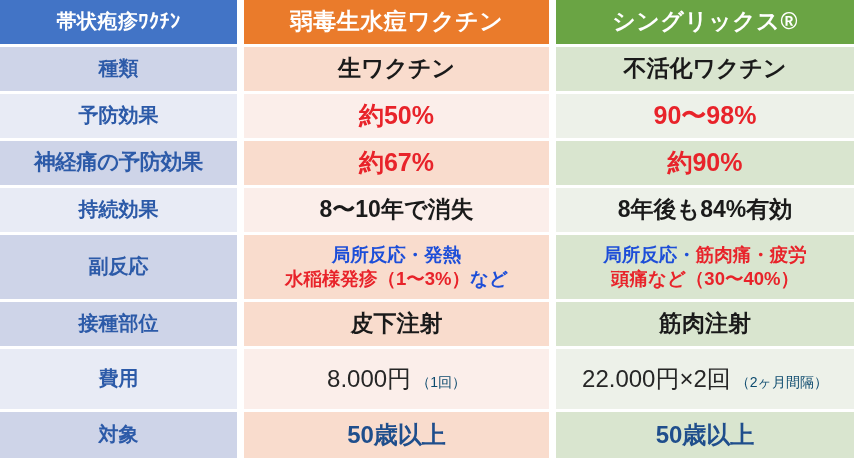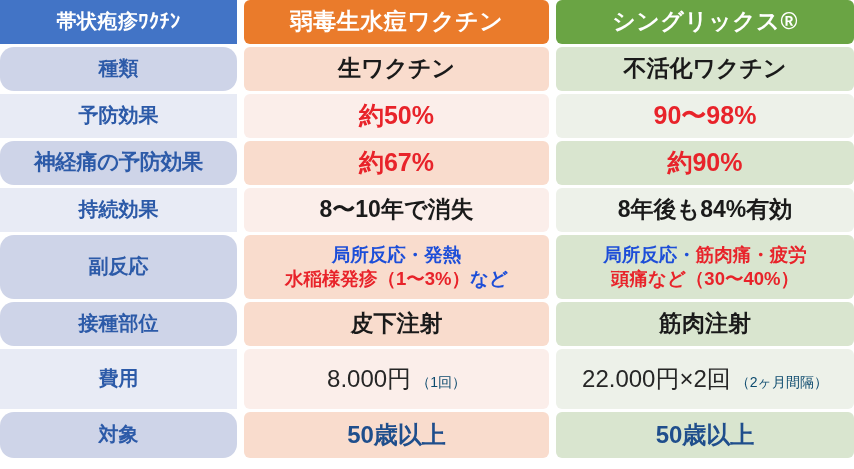--- a/index.html
+++ b/index.html
@@ -50,40 +50,39 @@
   .row-header { height: 44px; }
   .row-header .cell {
     color: #ffffff;
     font-weight: bold;
   }
   .hdr-blue   { background: #4274c6; font-size: 24px; letter-spacing: .5px; }
   .hdr-orange { background: #ea7b2b; font-size: 25px; letter-spacing: .5px; }
   .hdr-green  { background: #6aa444; font-size: 25px; letter-spacing: .5px; }
 
   
-  .tint-a .c-label { background: #ced4e8; border-radius: 14px; }
+  .tint-a .c-label { background: #ced4e8; }
   .tint-a .c-mid   { background: #f9dccd; }
   .tint-a .c-right { background: #d9e5cf; }
 
   .tint-b .c-label { background: #e8ebf5; }
   .tint-b .c-mid   { background: #fbeeea; }
   .tint-b .c-right { background: #edf1e9; }
 
   .c-label {
     color: #2c5aa8;
     font-weight: bold;
     font-size: 20px;
   }
   .c-label.label-sm { font-size: 21.5px; letter-spacing: -.5px; }
 
   .c-mid, .c-right {
     color: #1a1a1a;
     font-weight: bold;
     font-size: 23px;
-    border-radius: 6px;
   }
 
   .red    { color: #e8232a; }
   .black  { color: #1d4ed8; }
 
   .stack {
     display: flex;
     flex-direction: column;
     align-items: center;
     justify-content: center;

